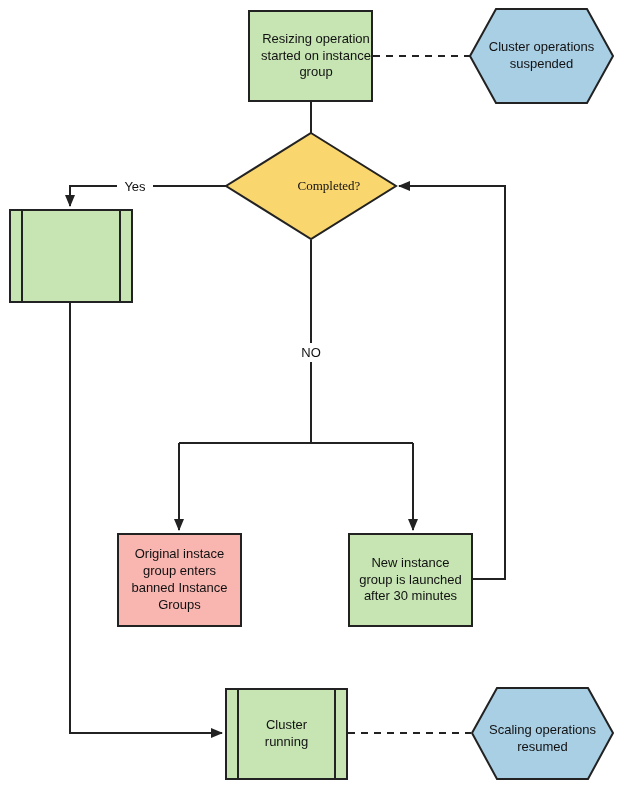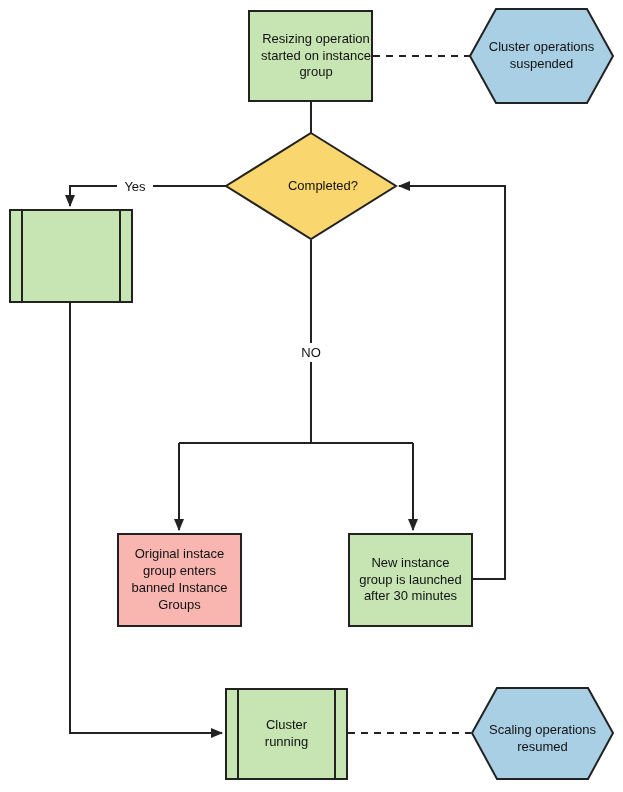--- a/index.html
+++ b/index.html
@@ -89,21 +89,21 @@
   <div class="node" style="left: 117px; top: 533px; width: 125px; height: 94px; background-color: rgb(249, 182, 177);"></div>
   <div class="node" style="left: 348px; top: 533px; width: 125px; height: 94px; background-color: rgb(198, 229, 179);"></div>
   <div class="node predef" style="left: 225px; top: 688px; width: 123px; height: 92px; background-color: rgb(198, 229, 179);"></div>
 
   <div class="label" style="left:248px; top:10px; width:136px; height:92px;">
     <span style="width:119px;">Resizing operation started on instance group</span>
   </div>
   <div class="label" style="left:470px; top:8px; width:143px; height:96px;">
     <span style="width:122px;">Cluster operations suspended</span>
   </div>
-  <div class="label" style="left:238px; top:133px; width:170px; height:106px;">
+  <div class="label" style="left:244px; top:133px; width:170px; height:106px;font-family:Liberation Serif, serif;">
     <span>Completed?</span>
   </div>
   <div class="label" style="left:117px; top:533px; width:125px; height:94px;">
     <span style="width:112px;">Original instace group enters banned Instance Groups</span>
   </div>
   <div class="label" style="left:348px; top:533px; width:125px; height:94px;">
     <span style="width:108px;">New instance group is launched after 30 minutes</span>
   </div>
   <div class="label" style="left:225px; top:688px; width:123px; height:92px;">
     <span style="width:60px;">Cluster running</span>

